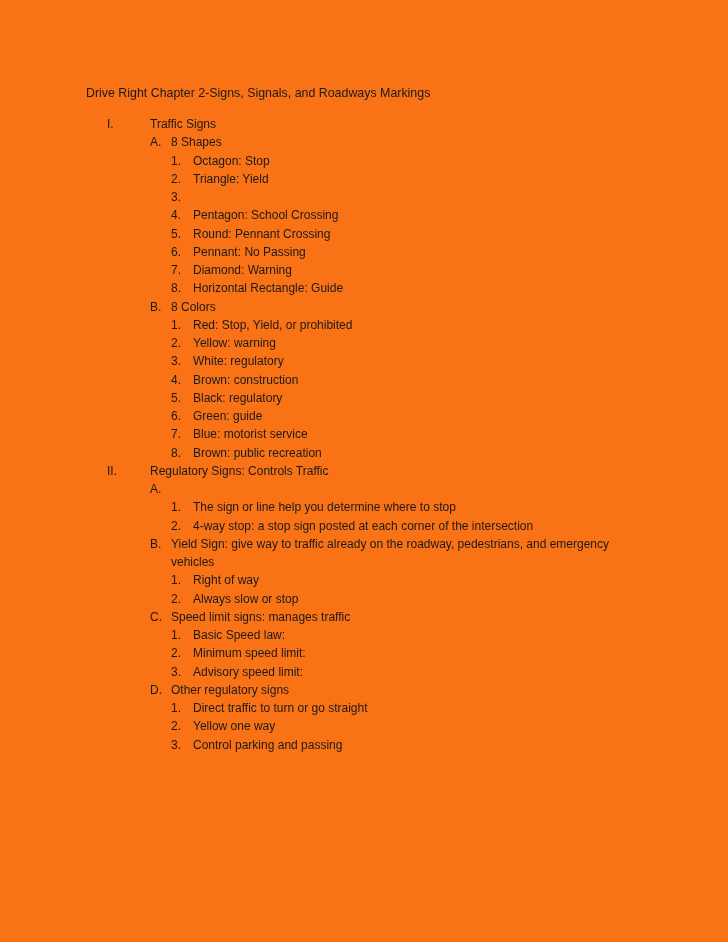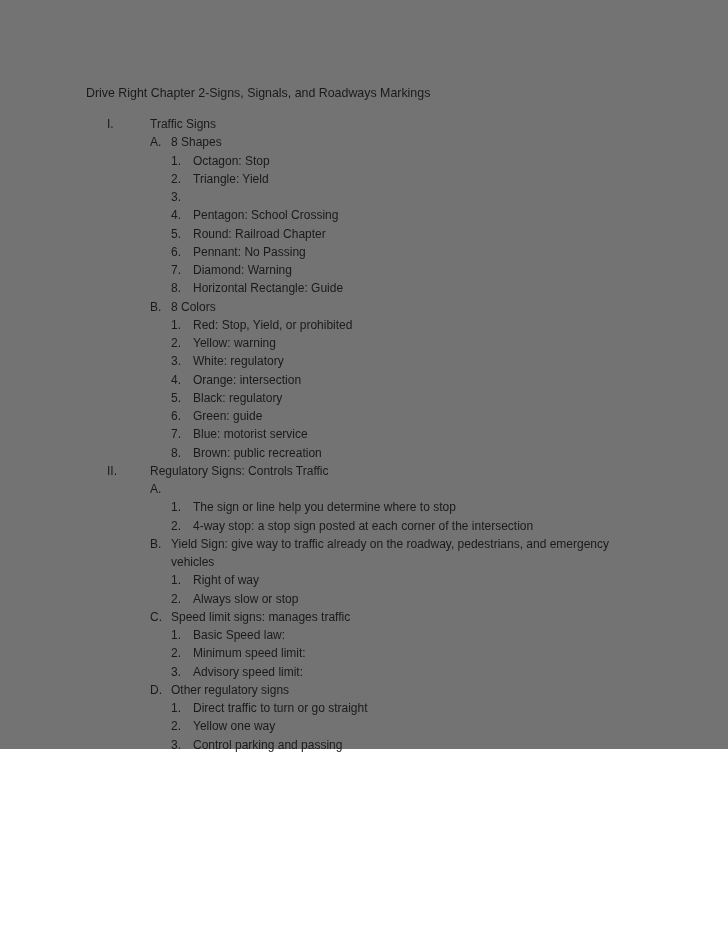--- a/index.html
+++ b/index.html
@@ -1,18 +1,18 @@
 <!DOCTYPE html>
 <html><head>
   <meta charset="utf-8">
   <style>
     html, body { margin: 0; padding: 0; background: #ffffff; }
     body { width: 728px; height: 942px; position: relative; overflow: hidden;
            font-family: "Liberation Sans", "DejaVu Sans", sans-serif; color: #1a1a1a; }
-    .page { position: absolute; left: 0; top: 0; width: 728px; height: 749px; background: #737373; }
+    .page { position: absolute; left: 0; top: 0; width: 728px; height: 942px; background: #f97316; }
     .title { position: absolute; left: 86px; top: 86px; font-size: 12.4px; white-space: nowrap; }
     .outline { position: absolute; left: 0; top: 115px; width: 728px; }
     .line { position: relative; height: 18.25px; font-size: 12px; line-height: 18.25px; white-space: nowrap; }
     .marker { position: absolute; }
     .text { position: absolute; }
     .lvl0 .marker { left: 107px; }
     .lvl0 .text { left: 150px; }
     .lvl1 .marker { left: 150px; }
     .lvl1 .text { left: 171px; }
     .lvl2 .marker { left: 171px; }
@@ -43,21 +43,21 @@
       </div>
       <div class="line lvl2">
         <span class="marker">3.</span>
       </div>
       <div class="line lvl2">
         <span class="marker">4.</span>
         <span class="text">Pentagon: School Crossing</span>
       </div>
       <div class="line lvl2">
         <span class="marker">5.</span>
-        <span class="text">Round: Railroad Chapter</span>
+        <span class="text">Round: Pennant Crossing</span>
       </div>
       <div class="line lvl2">
         <span class="marker">6.</span>
         <span class="text">Pennant: No Passing</span>
       </div>
       <div class="line lvl2">
         <span class="marker">7.</span>
         <span class="text">Diamond: Warning</span>
       </div>
       <div class="line lvl2">
@@ -75,21 +75,21 @@
       <div class="line lvl2">
         <span class="marker">2.</span>
         <span class="text">Yellow: warning</span>
       </div>
       <div class="line lvl2">
         <span class="marker">3.</span>
         <span class="text">White: regulatory</span>
       </div>
       <div class="line lvl2">
         <span class="marker">4.</span>
-        <span class="text">Orange: intersection</span>
+        <span class="text">Brown: construction</span>
       </div>
       <div class="line lvl2">
         <span class="marker">5.</span>
         <span class="text">Black: regulatory</span>
       </div>
       <div class="line lvl2">
         <span class="marker">6.</span>
         <span class="text">Green: guide</span>
       </div>
       <div class="line lvl2">

